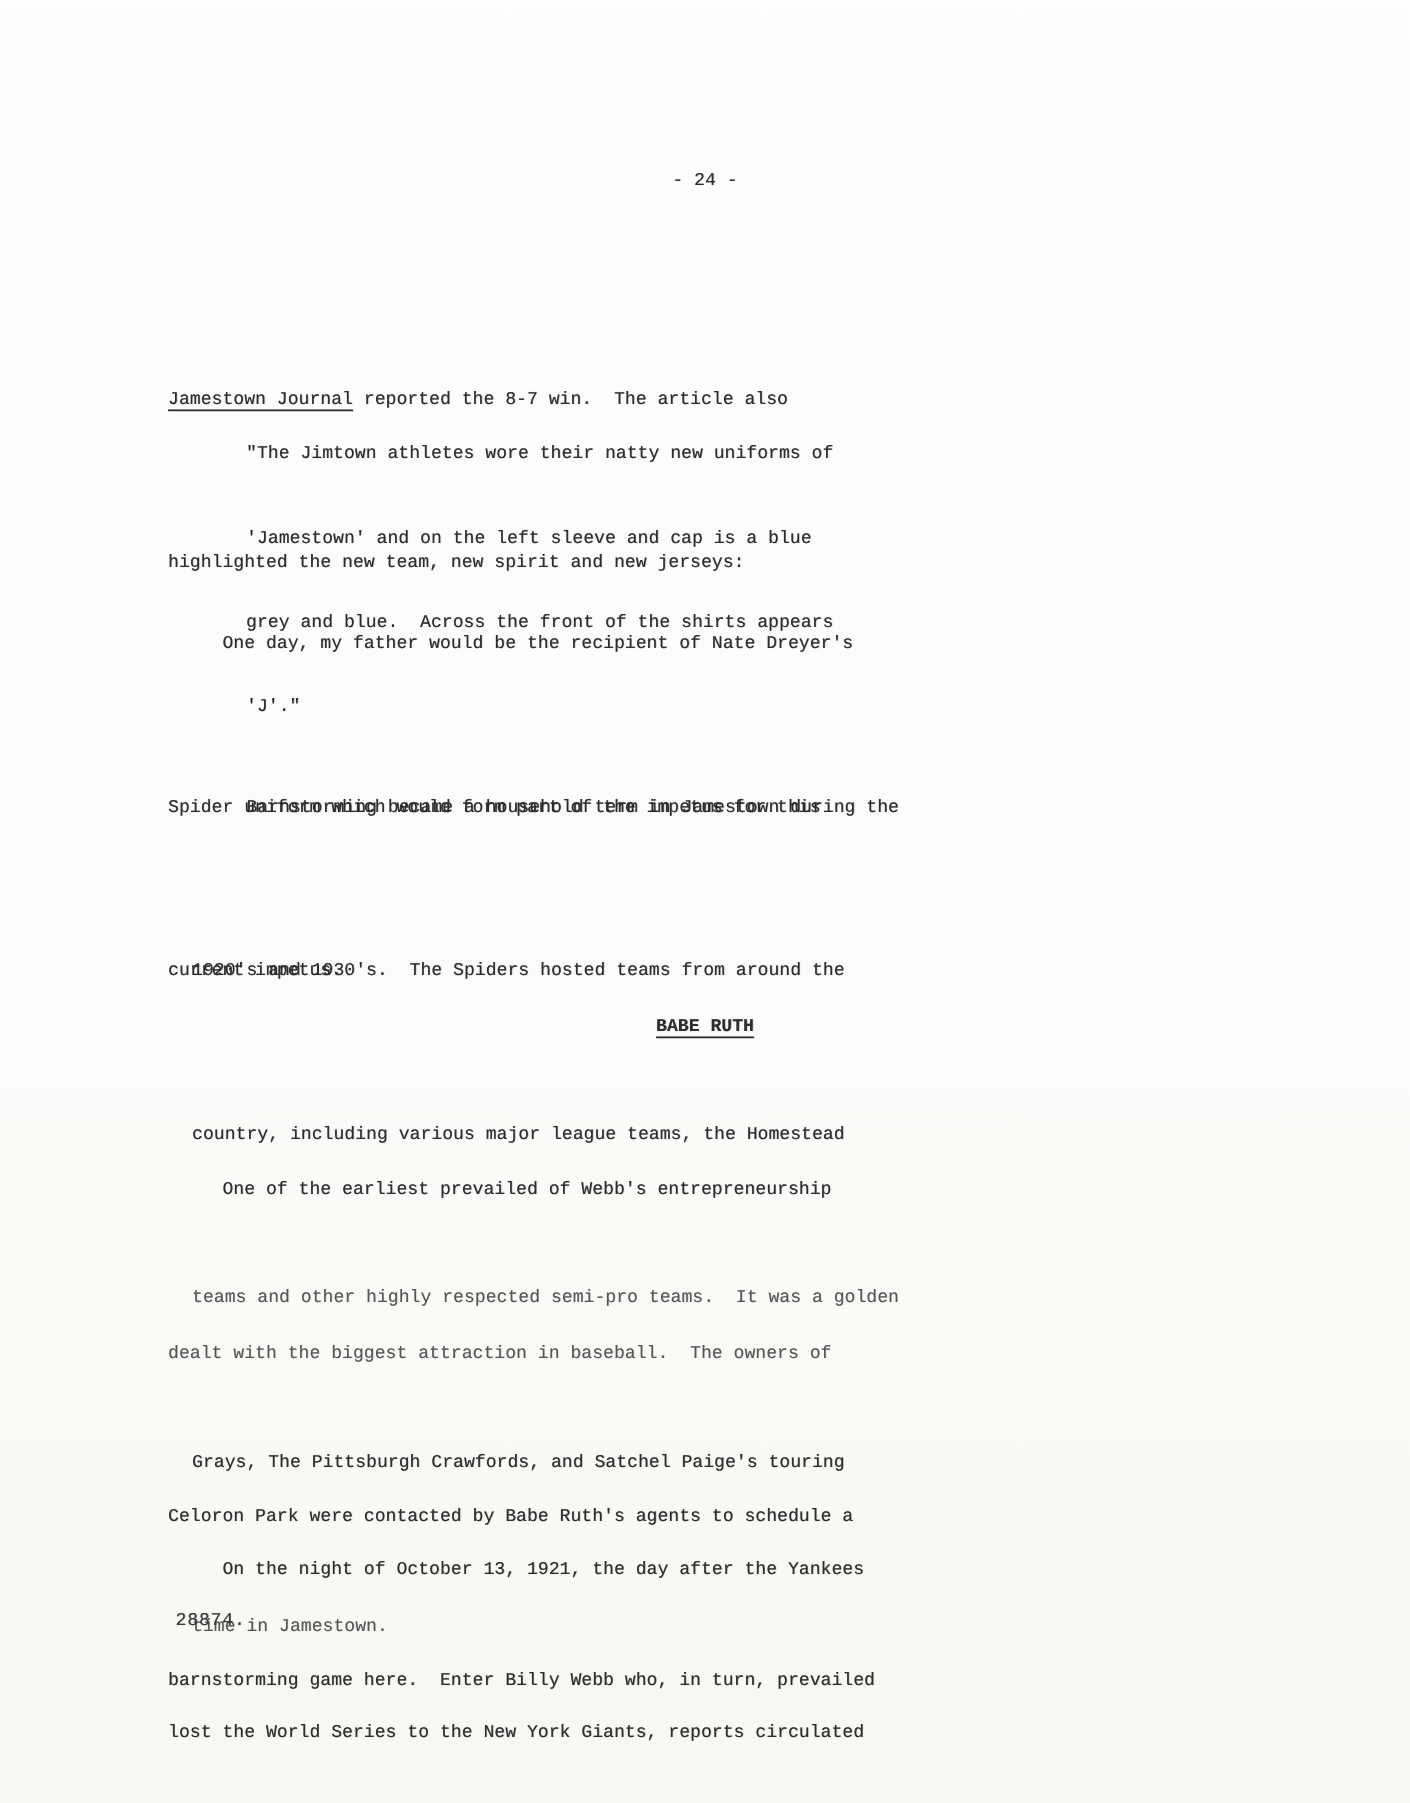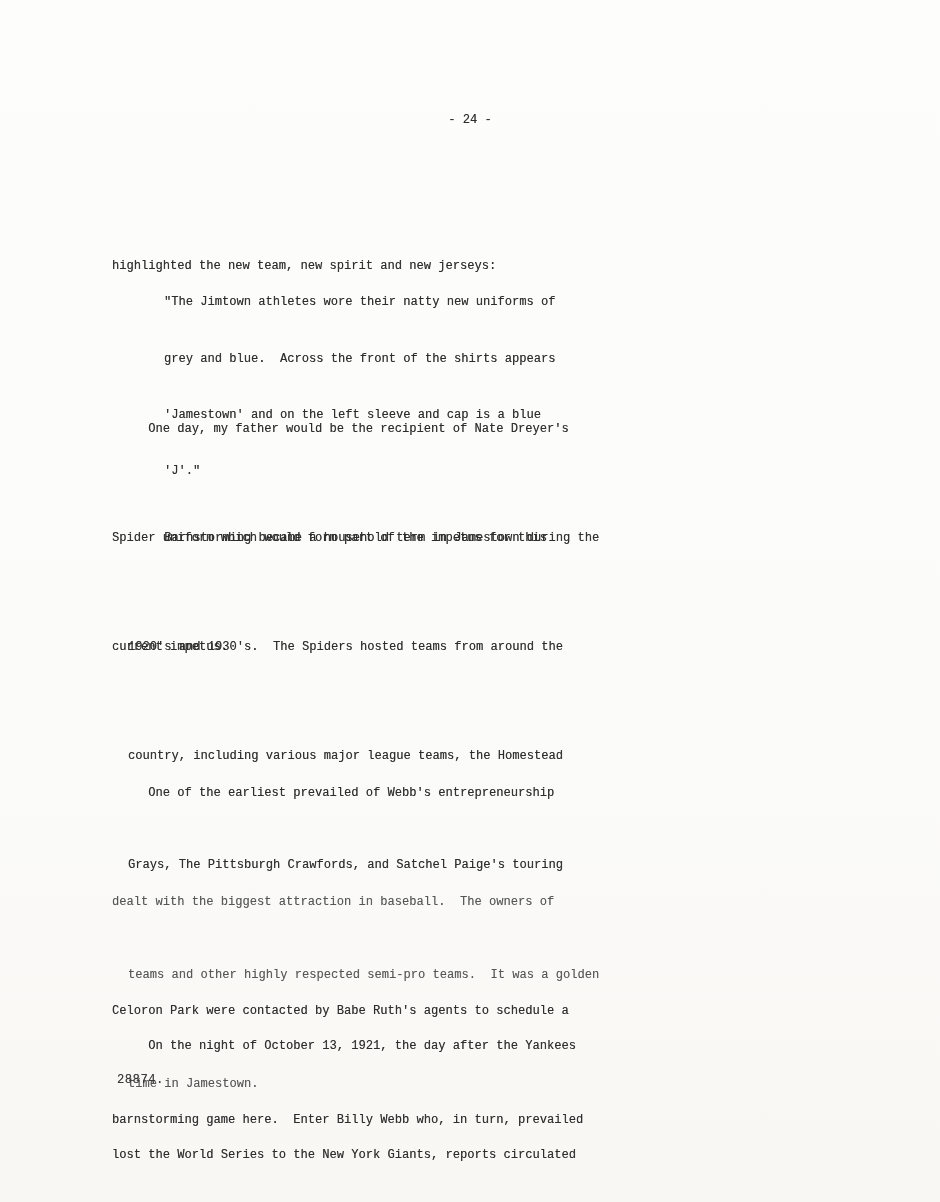--- a/index.html
+++ b/index.html
@@ -42,45 +42,47 @@
   .faded { color: #565656; text-shadow: 0.3px 0.3px 0.5px rgba(86,86,86,0.4); }
 </style>
 </head>
 <body>
 
 <div class="sheet">
 
   <div class="txt pageno">- 24 -</div>
 
   <div class="txt body-lines para1">
+    <div class="ln"><span class="u">Jamestown Journal</span><span> reported the 8-7 win.  The article also</span></div>
     <div class="ln">highlighted the new team, new spirit and new jerseys:</div>
   </div>
 
   <div class="txt quote">
     <div class="ln">"The Jimtown athletes wore their natty new uniforms of</div>
+    <div class="ln">'Jamestown' and on the left sleeve and cap is a blue</div>
     <div class="ln">grey and blue.  Across the front of the shirts appears</div>
-    <div class="ln">'Jamestown' and on the left sleeve and cap is a blue</div>
     <div class="ln">'J'."</div>
   </div>
 
   <div class="txt body-lines para2">
     <div class="ln">     One day, my father would be the recipient of Nate Dreyer's</div>
     <div class="ln">Spider uniform which would form part of the impetus for this</div>
     <div class="ln">current impetus.</div>
   </div>
 
   <div class="txt body-lines para3">
     <div class="ln">     Barnstorming became a household term in Jamestown during the</div>
     <div class="ln">1920's and 1930's.  The Spiders hosted teams from around the</div>
     <div class="ln">country, including various major league teams, the Homestead</div>
+    <div class="ln faded">teams and other highly respected semi-pro teams.  It was a golden</div>
     <div class="ln">Grays, The Pittsburgh Crawfords, and Satchel Paige's touring</div>
-    <div class="ln faded">teams and other highly respected semi-pro teams.  It was a golden</div>
     <div class="ln faded">time in Jamestown.</div>
   </div>
 
+  <div class="txt heading"><span class="hu">BABE RUTH</span></div>
 
   <div class="txt body-lines para4">
     <div class="ln">     One of the earliest prevailed of Webb's entrepreneurship</div>
     <div class="ln faded">dealt with the biggest attraction in baseball.  The owners of</div>
     <div class="ln">Celoron Park were contacted by Babe Ruth's agents to schedule a</div>
     <div class="ln">barnstorming game here.  Enter Billy Webb who, in turn, prevailed</div>
     
     
     
   </div>

